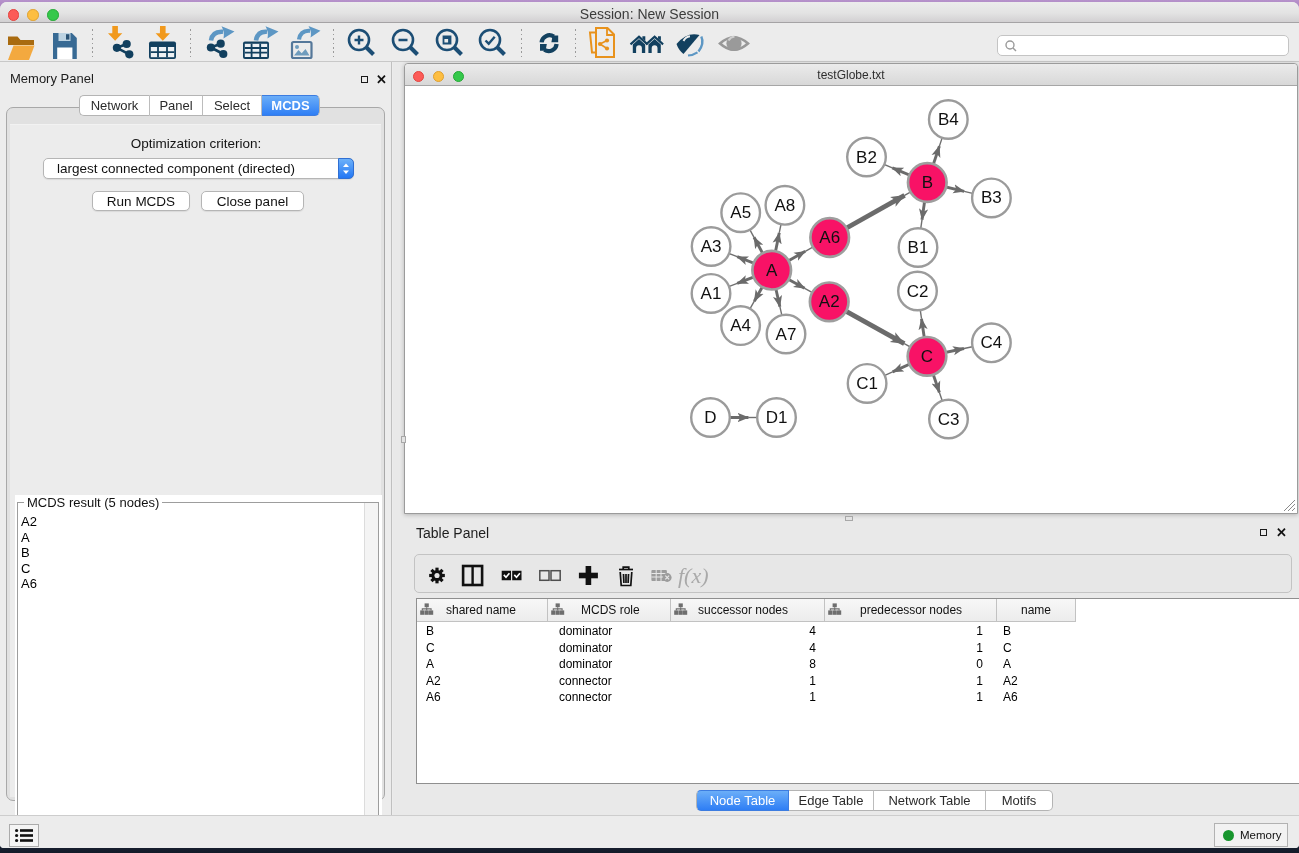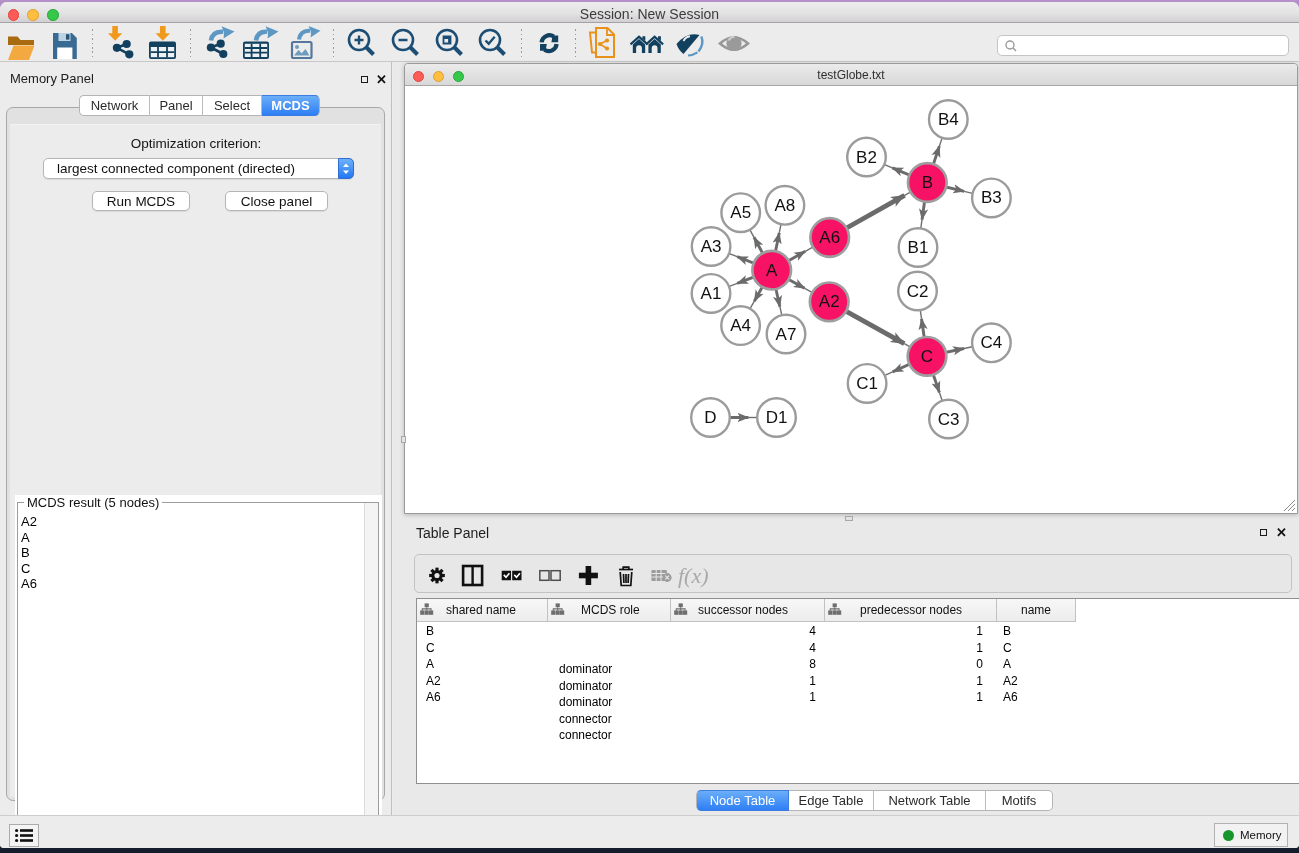--- a/index.html
+++ b/index.html
@@ -211,21 +211,21 @@
       </div>
       <div class="optlabel">Optimization criterion:</div>
       <div class="dd">
           <span class="txt">largest connected component (directed)</span>
         <div class="step"><svg width="14" height="19" viewBox="0 0 14 19">
               <path d="M4 8 L7 4.4 L10 8 Z" fill="#fff"></path>
               <path d="M4 11.4 L7 15 L10 11.4 Z" fill="#fff"></path>
             </svg></div>
       </div>
       <div class="btn" style="left:92px;top:129px;width:98px;">Run MCDS</div>
-      <div class="btn" style="left:201px;top:129px;width:103px;margin-left:24px;">Close panel</div>
+      <div class="btn" style="left:201px;top:129px;width:103px;">Close panel</div>
       <div class="mcdswrap">
         <div class="fieldset">
             <span class="legend">MCDS result (5 nodes)</span>
           </div>
         <div class="mlist" style="left:6px;top:19px;">A2<br>A<br>B<br>C<br>A6</div>
         <div class="vsb" style="top:8px;bottom:6px;right:4px;"></div>
       </div>
     </div>
     <div class="mdi">
       <div class="nwin">
@@ -420,21 +420,21 @@
             <rect x="3.2" y="11.4" width="4.2" height="4.4"></rect>
             <rect x="7.6" y="11.4" width="4.2" height="4.4"></rect>
             <rect x="12" y="11.4" width="4.2" height="4.4"></rect>
             <path d="M9.7,8.2 V11.4 M5.3,11.4 V9.9 H14.1 V11.4" stroke="#6e6e6e" stroke-width="1.1" fill="none"></path>
           </g>
         <use href="#hicon" x="131"></use>
           <use href="#hicon" x="254"></use>
           <use href="#hicon" x="408"></use>
       </svg>
       <div class="trow" style="left:9px;top:24px;line-height:16.5px;">B<br>C<br>A<br>A2<br>A6</div>
-      <div class="trow" style="left:142px;top:24px;line-height:16.5px;margin-top:38px;">dominator<br>dominator<br>dominator<br>connector<br>connector</div>
+      <div class="trow" style="left:142px;top:24px;line-height:16.5px;">dominator<br>dominator<br>dominator<br>connector<br>connector</div>
       <div class="trow" style="left:330px;top:24px;line-height:16.5px;width:69px;text-align:right;">4<br>4<br>8<br>1<br>1</div>
       <div class="trow" style="left:497px;top:24px;line-height:16.5px;width:69px;text-align:right;">1<br>1<br>0<br>1<br>1</div>
       <div class="trow" style="left:586px;top:24px;line-height:16.5px;">B<br>C<br>A<br>A2<br>A6</div>
     </div>
     <div class="seg" id="btabs" style="left:672px;top:728px;padding-left:24px;">
       <div class="s sel" style="width:93px;">Node Table</div>
       <div class="s" style="width:85px;">Edge Table</div>
       <div class="s" style="width:112px;">Network Table</div>
       <div class="s" style="width:67px;">Motifs</div>
     </div>

